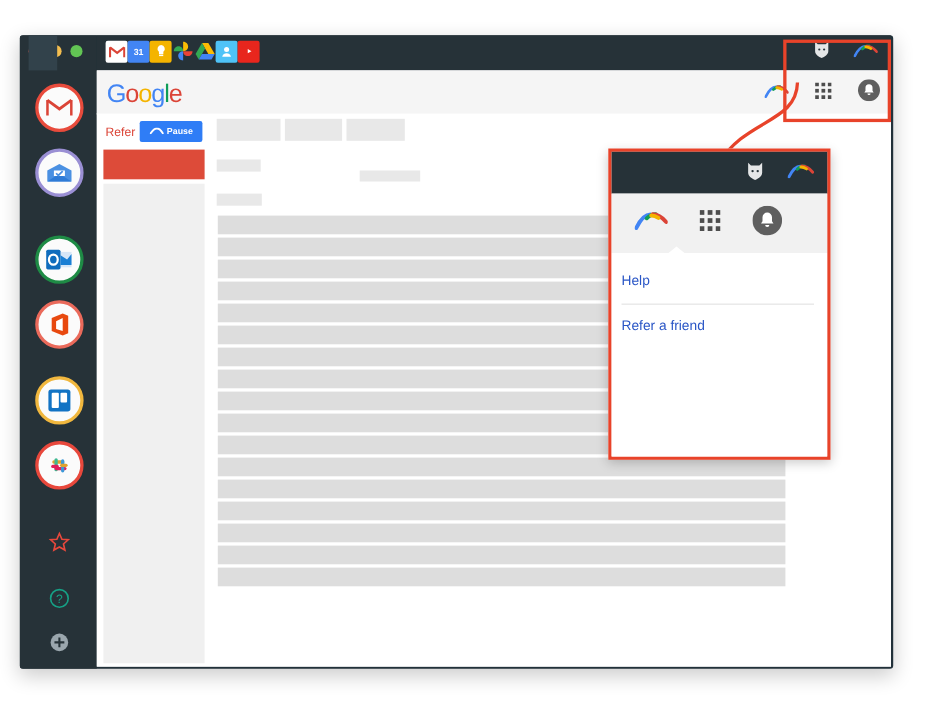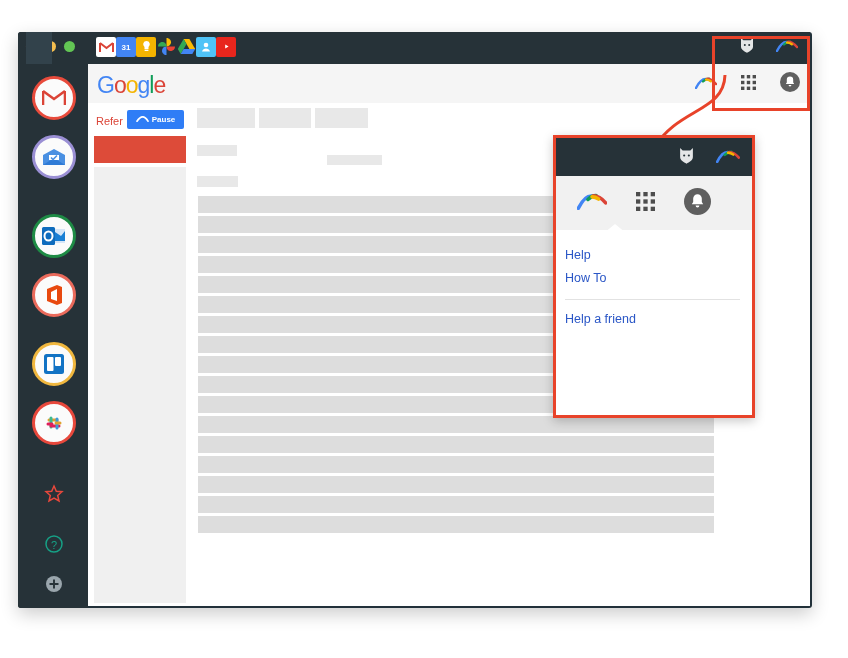--- a/index.html
+++ b/index.html
@@ -472,17 +472,16 @@
         <circle cx="10" cy="10" r="10" fill="#5f5f5f"></circle>
         <path d="M10 4.6a3.2 3.2 0 00-3.2 3.2v2.6L5.8 12h8.4l-1-1.6V7.8A3.2 3.2 0 0010 4.6zM8.6 13a1.4 1.4 0 002.8 0z" fill="#fff"></path>
       </svg>
     </span>
   </div>
 
   <div id="pop-caret"></div>
 
   <div id="pop-menu">
     <a class="mi" href="#">Help</a>
-    <a class="mi" href="#">How To</a>
     <div class="mdiv"></div>
-    <a class="mi" href="#">Help a friend</a>
+    <a class="mi" href="#">Refer a friend</a>
   </div>
 </div>
 
 </body></html>

